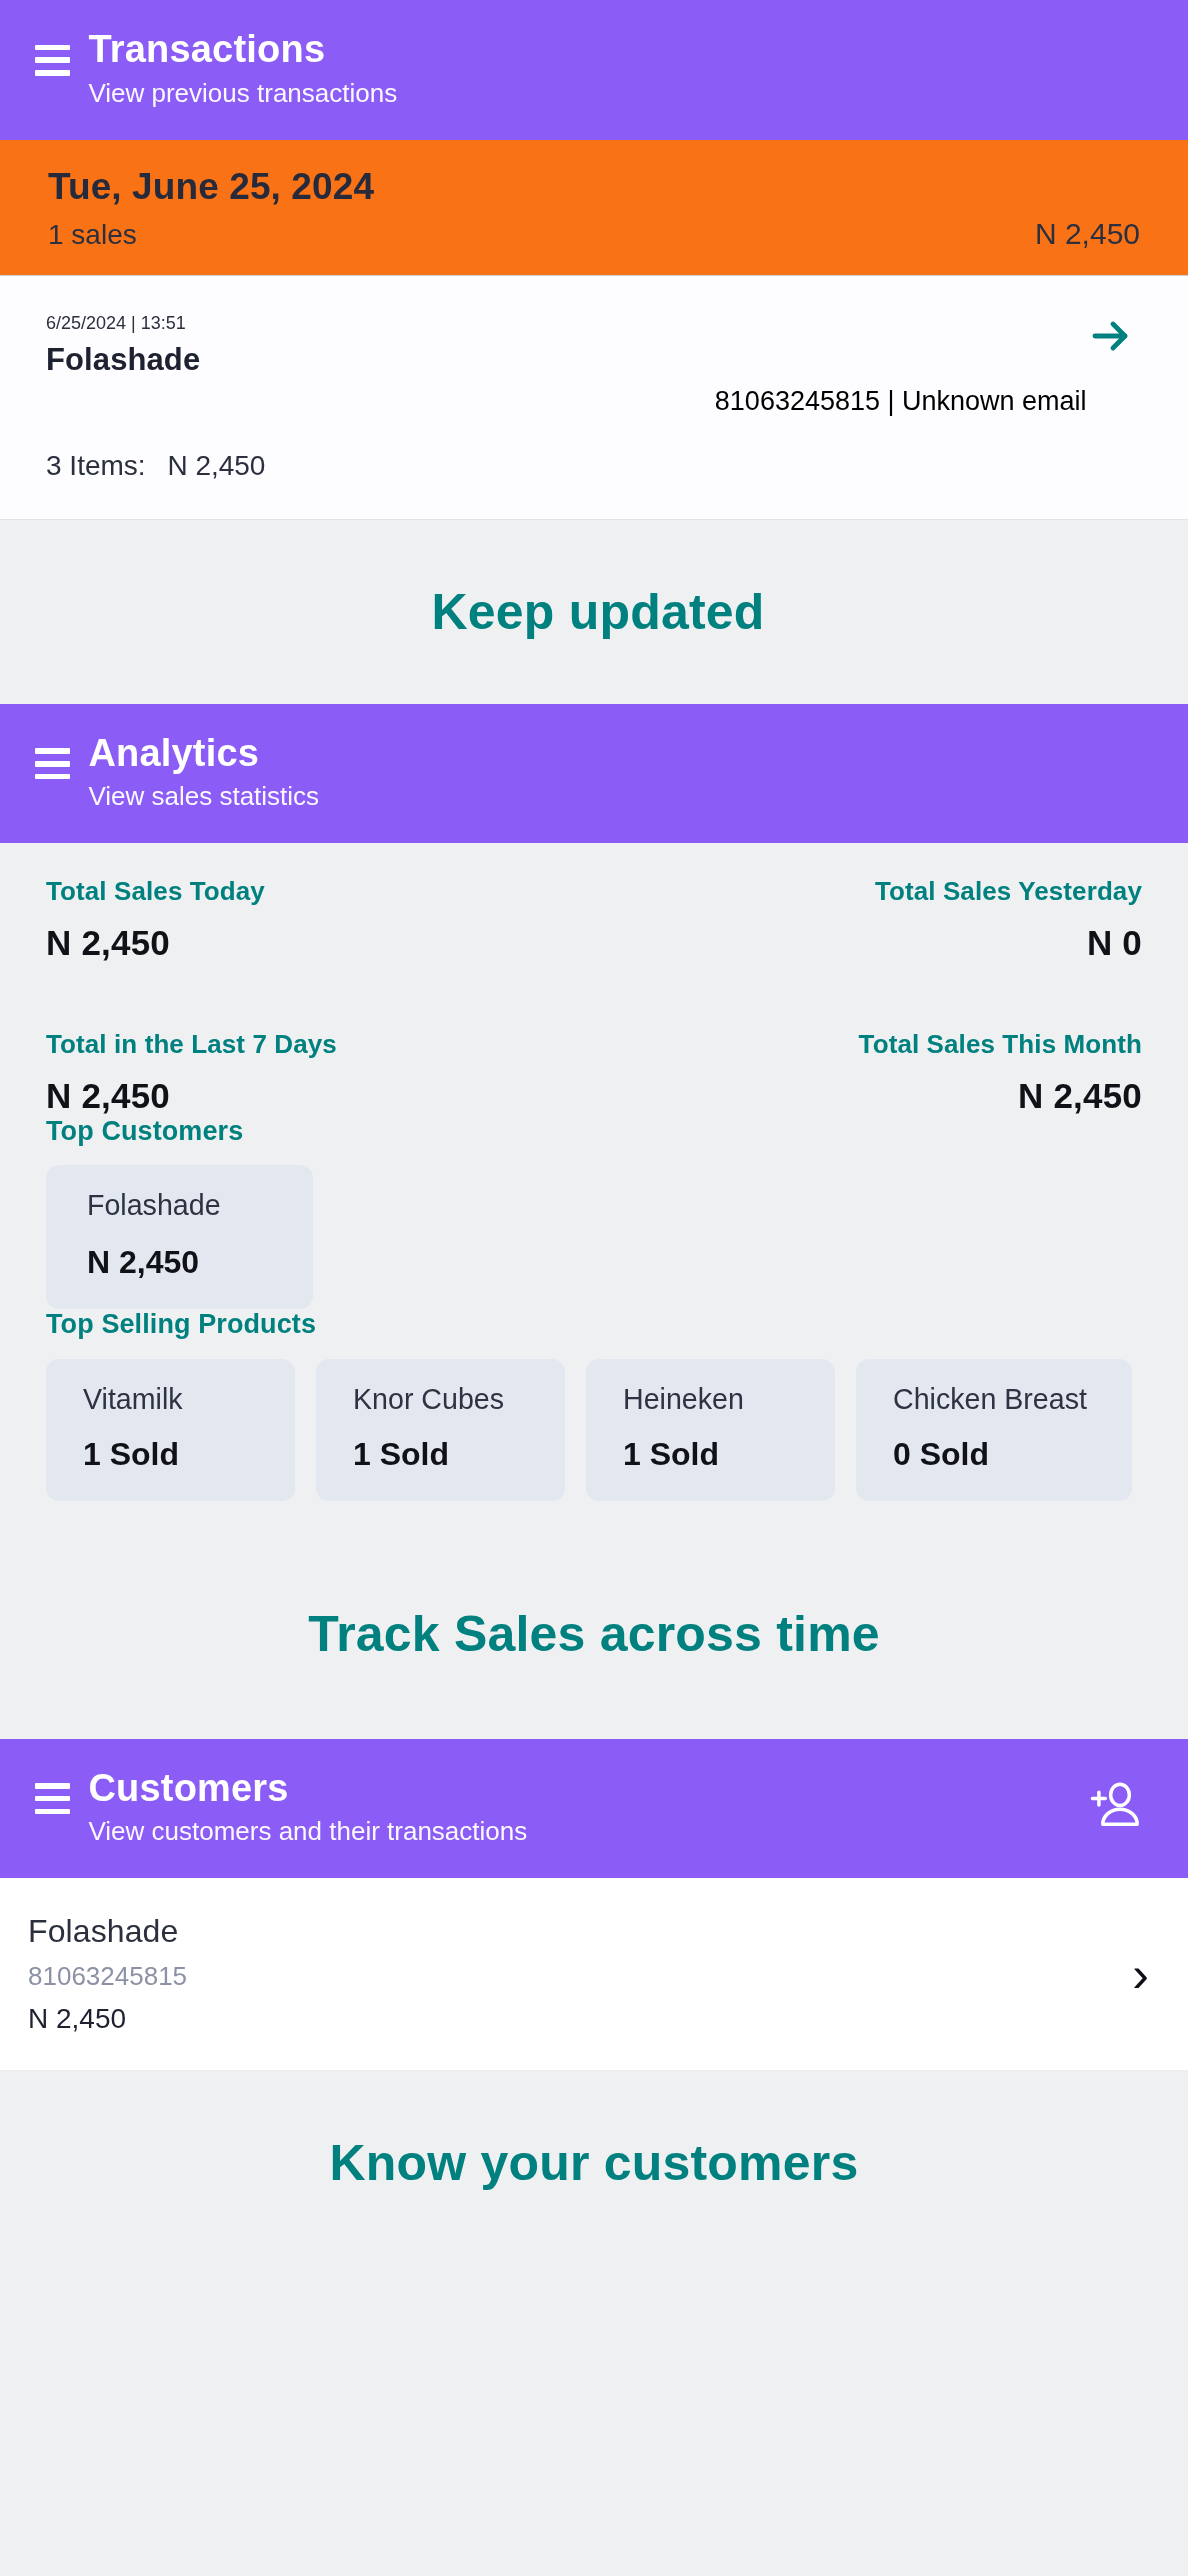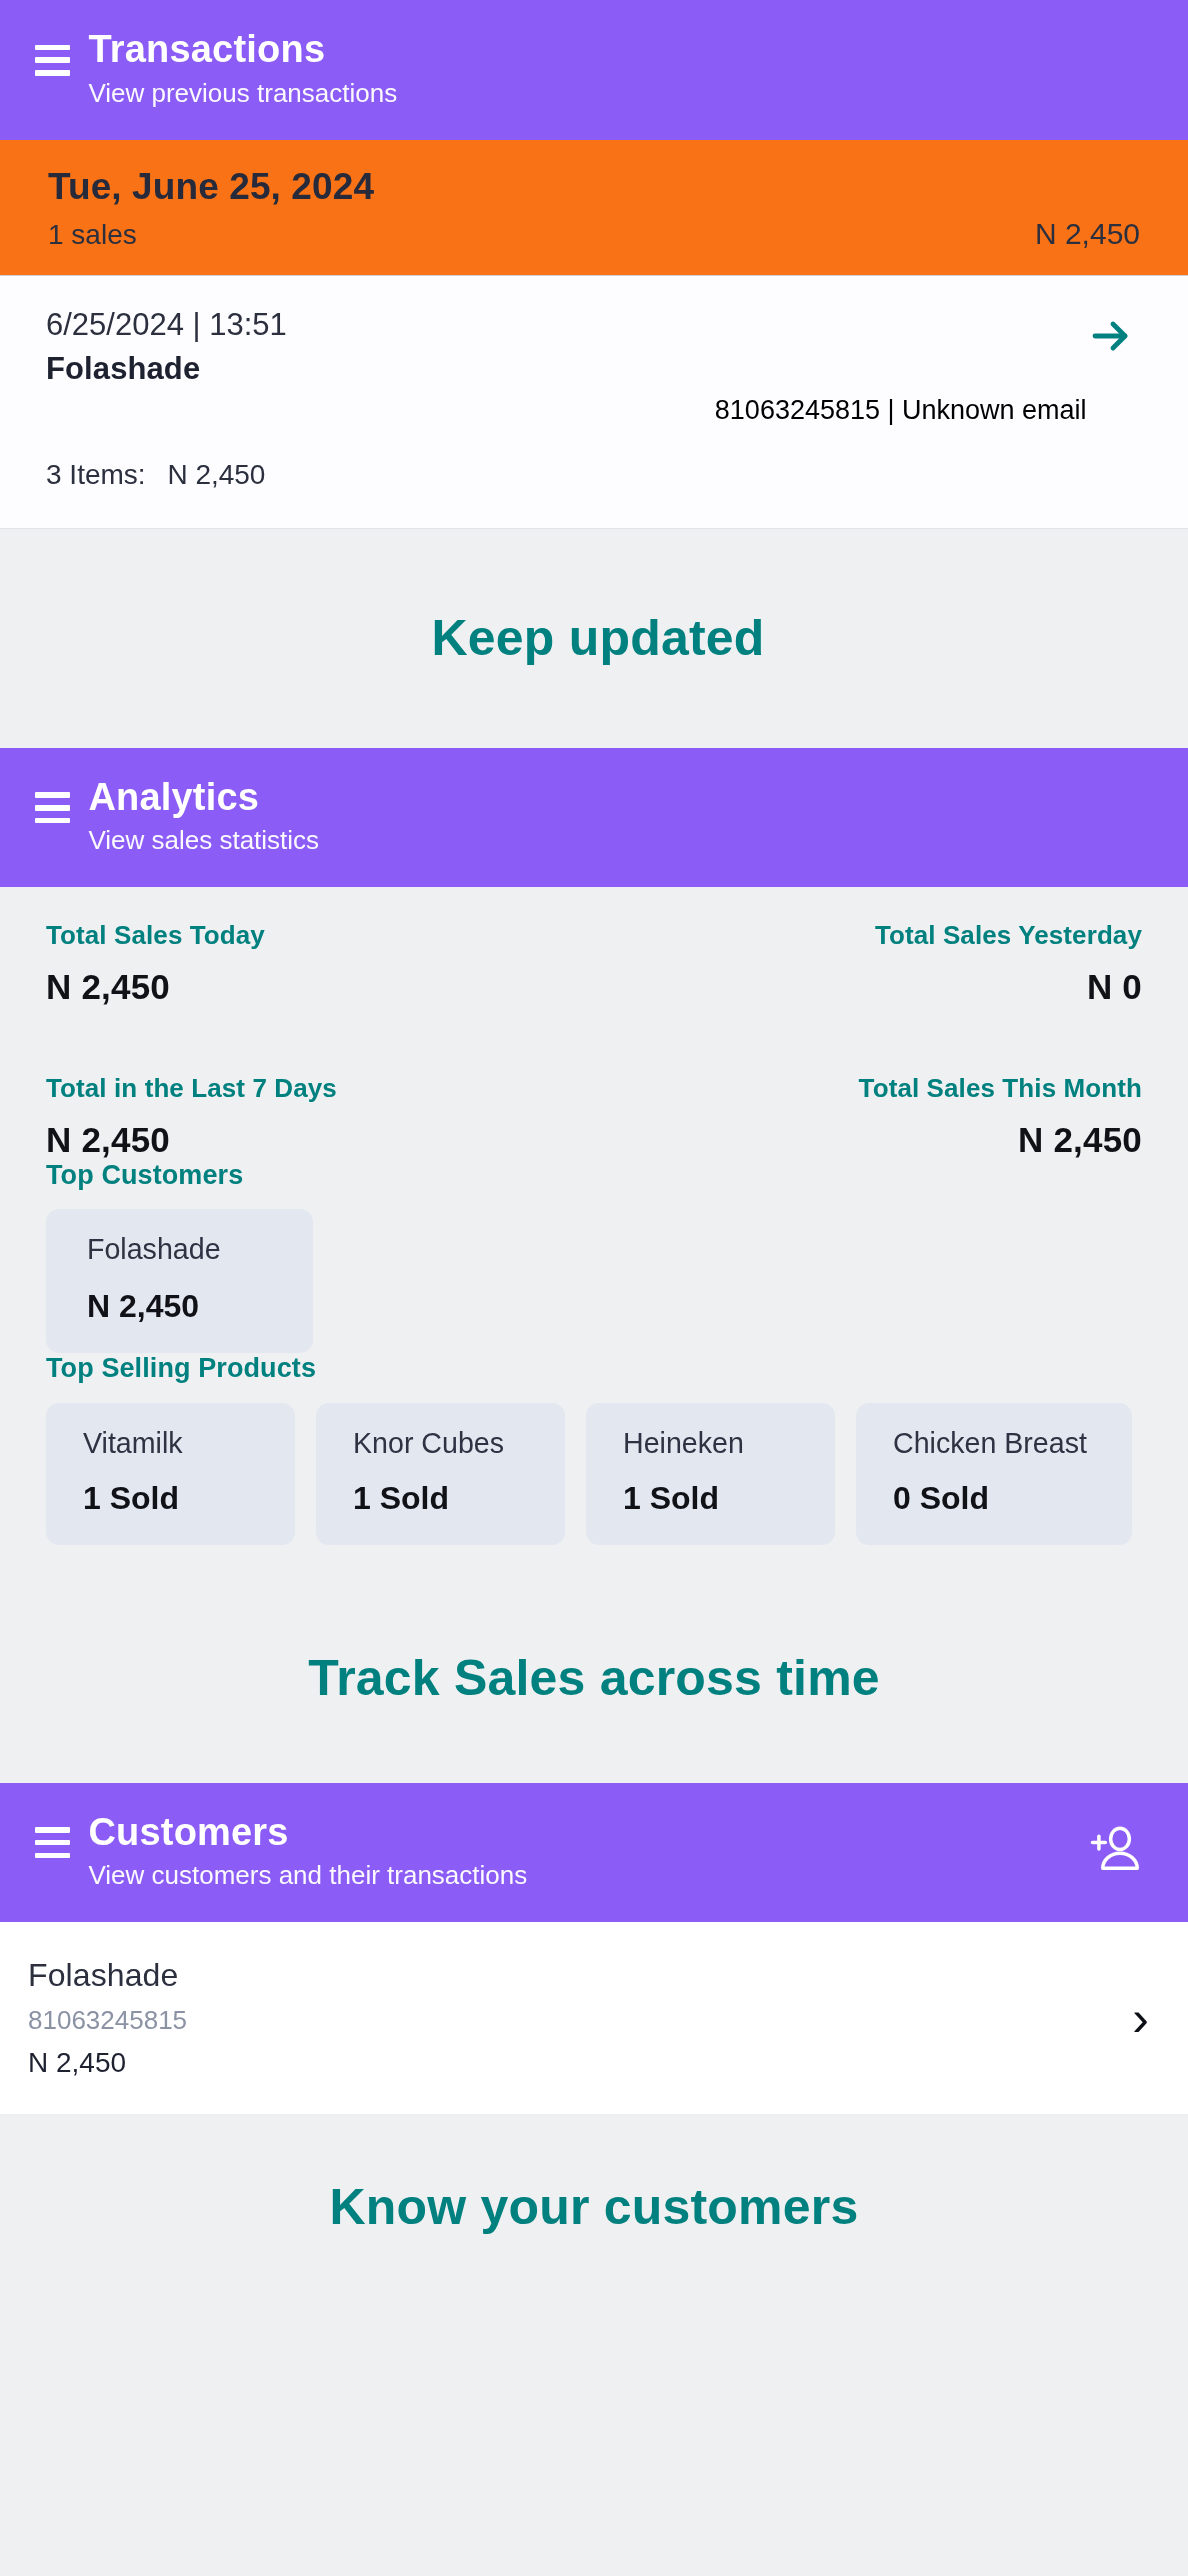--- a/index.html
+++ b/index.html
@@ -106,23 +106,24 @@
     border-bottom: 0.9px solid #e2e3e7;
     position: relative;
   }
   .txn-head {
     display: flex;
     justify-content: space-between;
     align-items: flex-start;
   }
   .txn-meta { flex: 1 1 auto; }
   .txn-time {
-    font-size: 31px;
+    font-size: 18px;
     color: #2b2f3e;
     font-weight: 400;
+    margin-top: 6px;
   }
   .txn-name {
     font-size: 31px;
     font-weight: bold;
     color: #1d2130;
     margin-top: 8.3px;
     letter-spacing: 0.1px;
   }
   .txn-contact {
     font-size: 27px;
@@ -151,21 +152,21 @@
     text-align: center;
     display: flex;
     align-items: center;
     justify-content: center;
   }
   .promo-text {
     color: #00807E;
     font-weight: bold;
     letter-spacing: 0.2px;
   }
-  .promo-1 { height: 219px; padding-left: 8px; }
+  .promo-1 { height: 184px; padding-left: 8px; }
   .promo-1 .promo-text { font-size: 50px; }
   .promo-2 { height: 210px; }
   .promo-2 .promo-text { font-size: 50px; }
   .promo-3 { height: 184px; }
   .promo-3 .promo-text { font-size: 50px; }
 
   
   .analytics-body {
     background: #eff0f2;
     padding: 33px 46px 28px 46px;

